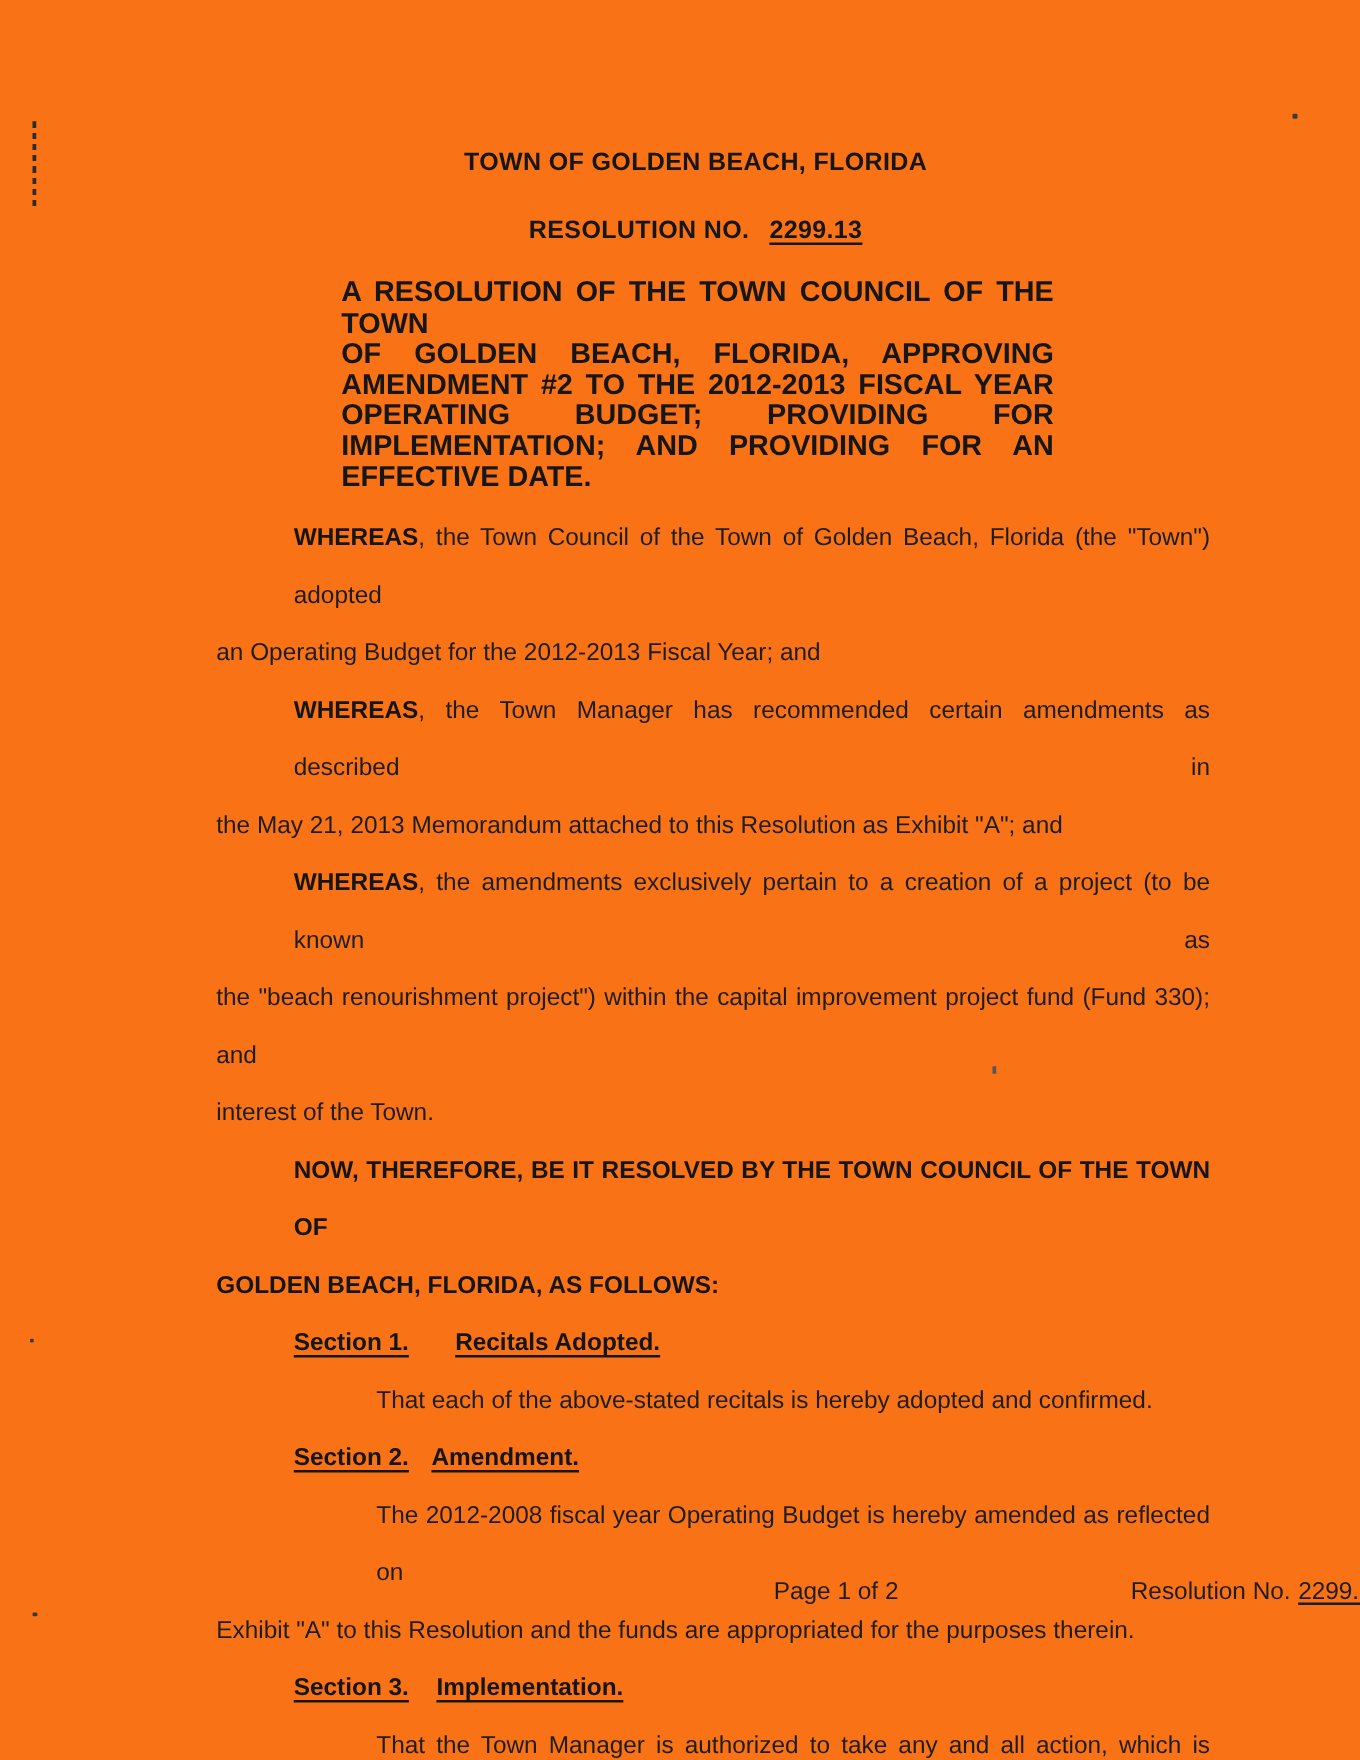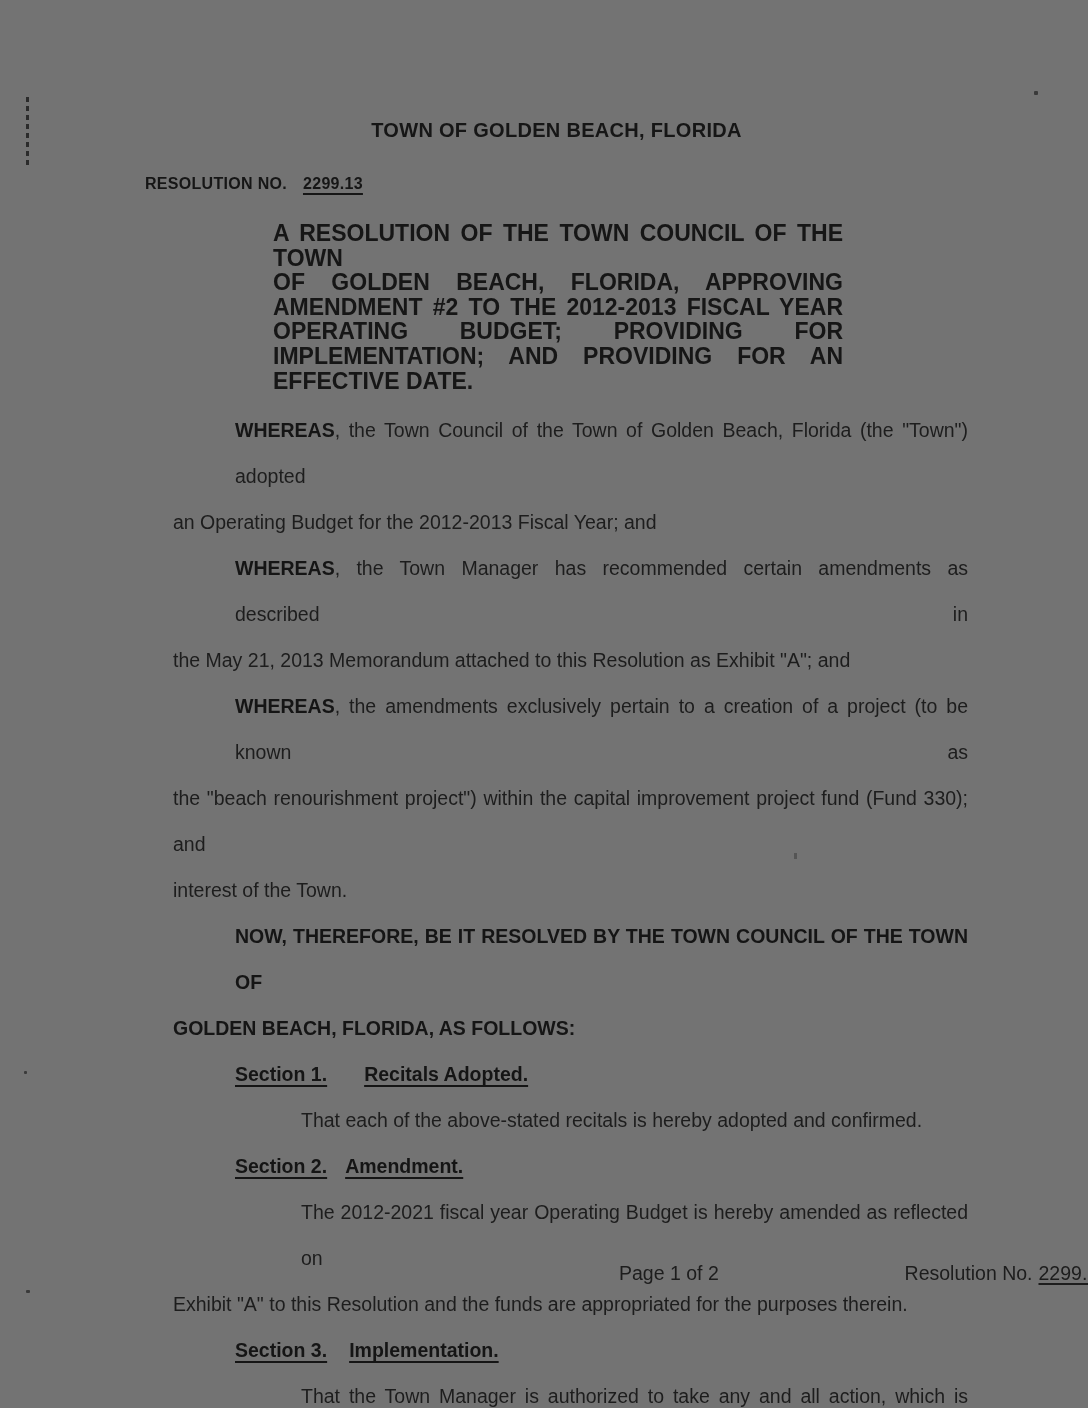--- a/index.html
+++ b/index.html
@@ -1,25 +1,25 @@
 <!DOCTYPE html>
 <html><head>
 <meta charset="utf-8">
 <style>
   html,body { margin:0; padding:0; background:#e8e8e8; }
   .page {
     position:relative; width:1088px; height:1408px; margin:0 auto;
-    background:#737373; overflow:hidden;
+    background:#f97316; overflow:hidden;
     font-family:"Liberation Sans","DejaVu Sans",sans-serif;
     color:#1d1d1d;
   }
   .content { position:absolute; left:145px; top:0; width:823px; font-size:19.5px; line-height:46px; }
 
   .title   { margin:118px 0 0 0; font-size:20px; line-height:24px; font-weight:700; text-align:center; letter-spacing:.3px; color:#161616; }
-  .resline { margin:30px 0 0 0; font-size:16px; line-height:24px; font-weight:700; text-align:left; letter-spacing:.3px; color:#161616; }
+  .resline { margin:30px 0 0 0; font-size:20px; line-height:24px; font-weight:700; text-align:center; letter-spacing:.3px; color:#161616; }
   .numgap  { margin-left:16px; }
 
   .u  { text-decoration:underline; text-decoration-thickness:2px; text-underline-offset:3px; }
   .u3 { text-decoration:underline; text-decoration-thickness:2px; text-underline-offset:4px; }
 
   .caption { margin:25px 4px 0 128px; width:570px; font-weight:700; font-size:23px; line-height:24.6px; color:#161616; }
   .cline { display:block; text-align:justify; text-align-last:justify; }
   .cline.last { text-align-last:left; }
 
   .body { margin-top:14px;margin-left:28px; }
@@ -104,21 +104,21 @@
 
       <p class="section-heading"><span class="u3">Section 1.</span><span class="tab-1"></span><span class="u3">Recitals Adopted.</span></p>
 
       <p>
         <span class="line last indent-2">That each of the above-stated recitals is hereby adopted and confirmed.</span>
       </p>
 
       <p class="section-heading"><span class="u3">Section 2.</span><span class="tab-2"></span><span class="u3">Amendment.</span></p>
 
       <p>
-        <span class="line indent-2">The 2012-2021 fiscal year Operating Budget is hereby amended as reflected on</span>
+        <span class="line indent-2">The 2012-2008 fiscal year Operating Budget is hereby amended as reflected on</span>
         <span class="line last">Exhibit "A" to this Resolution and the funds are appropriated for the purposes therein.</span>
       </p>
 
       <p class="section-heading"><span class="u3">Section 3.</span><span class="tab-3"></span><span class="u3">Implementation.</span></p>
 
       <p>
         <span class="line indent-2">That the Town Manager is authorized to take any and all action, which is</span>
         <span class="line last">necessary to implement this Resolution.</span>
       </p>
 

